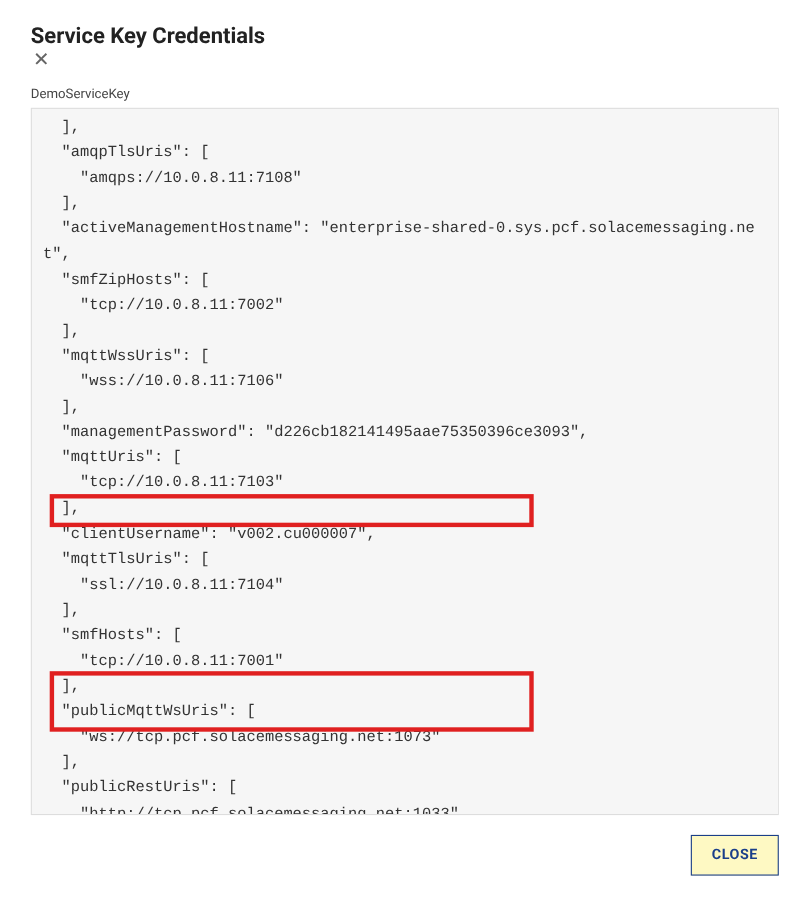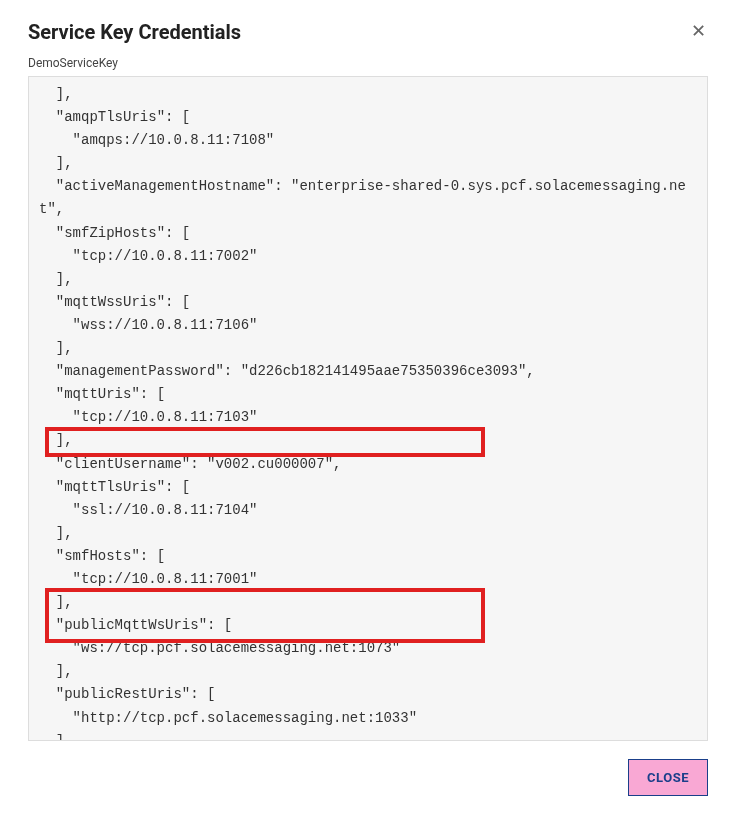--- a/index.html
+++ b/index.html
@@ -19,20 +19,21 @@
       width: 100%;
       height: 100%;
       display: flex;
       flex-direction: column;
     }
     .modal-header {
       display: flex;
       justify-content: space-between;
       align-items: flex-start;
       margin-bottom: 12px;
+      flex-direction: column;
     }
     .modal-title {
       font-size: 20px;
       font-weight: 700;
       color: #222;
     }
     .close-icon {
       cursor: pointer;
       font-size: 18px;
       color: #666;
@@ -67,21 +68,21 @@
       pointer-events: none;
       background: transparent;
     }
     .modal-footer {
       display: flex;
       justify-content: flex-end;
       padding-top: 18px;
     }
     .close-button {
       border: 1px solid #1a3f8a;
-      background: #f9a8d4;
+      background: #fef9c3;
       color: #1a3f8a;
       font-weight: 700;
       font-size: 13px;
       letter-spacing: 0.5px;
       padding: 10px 18px;
       cursor: pointer;
       font-family: inherit;
     }
     
     .code-container::-webkit-scrollbar {

